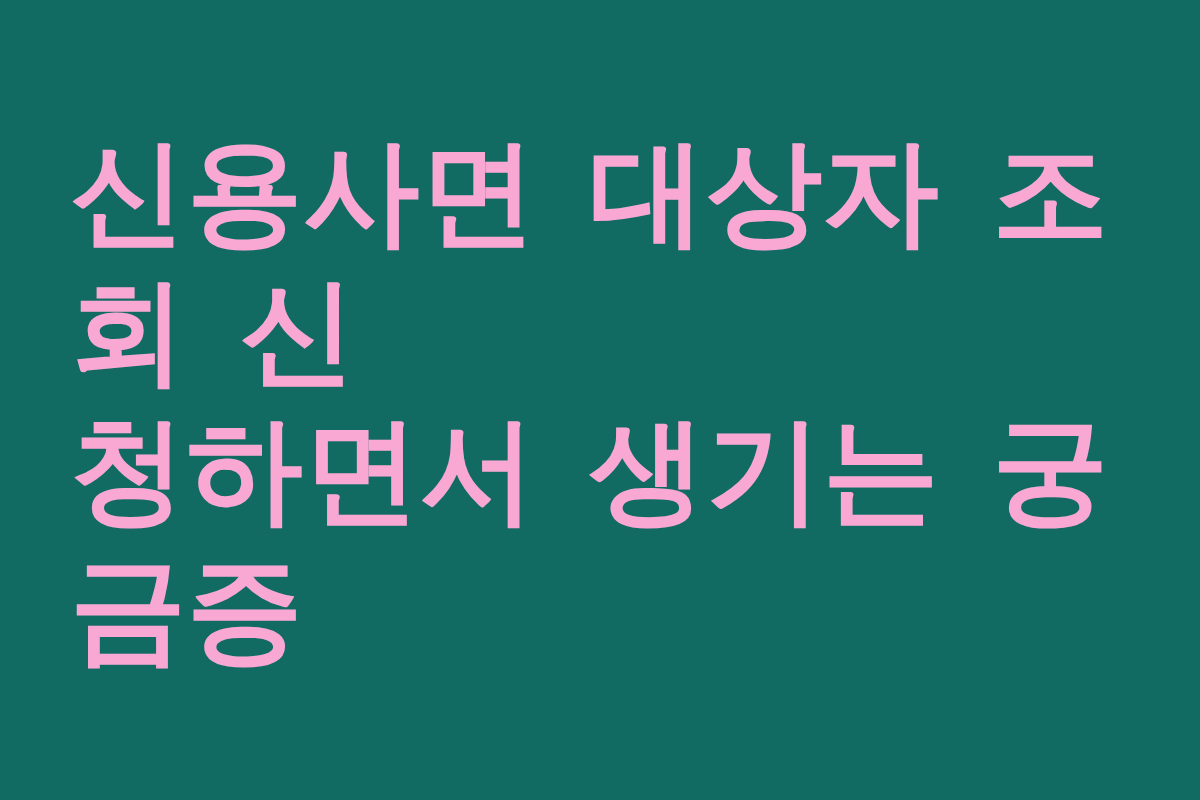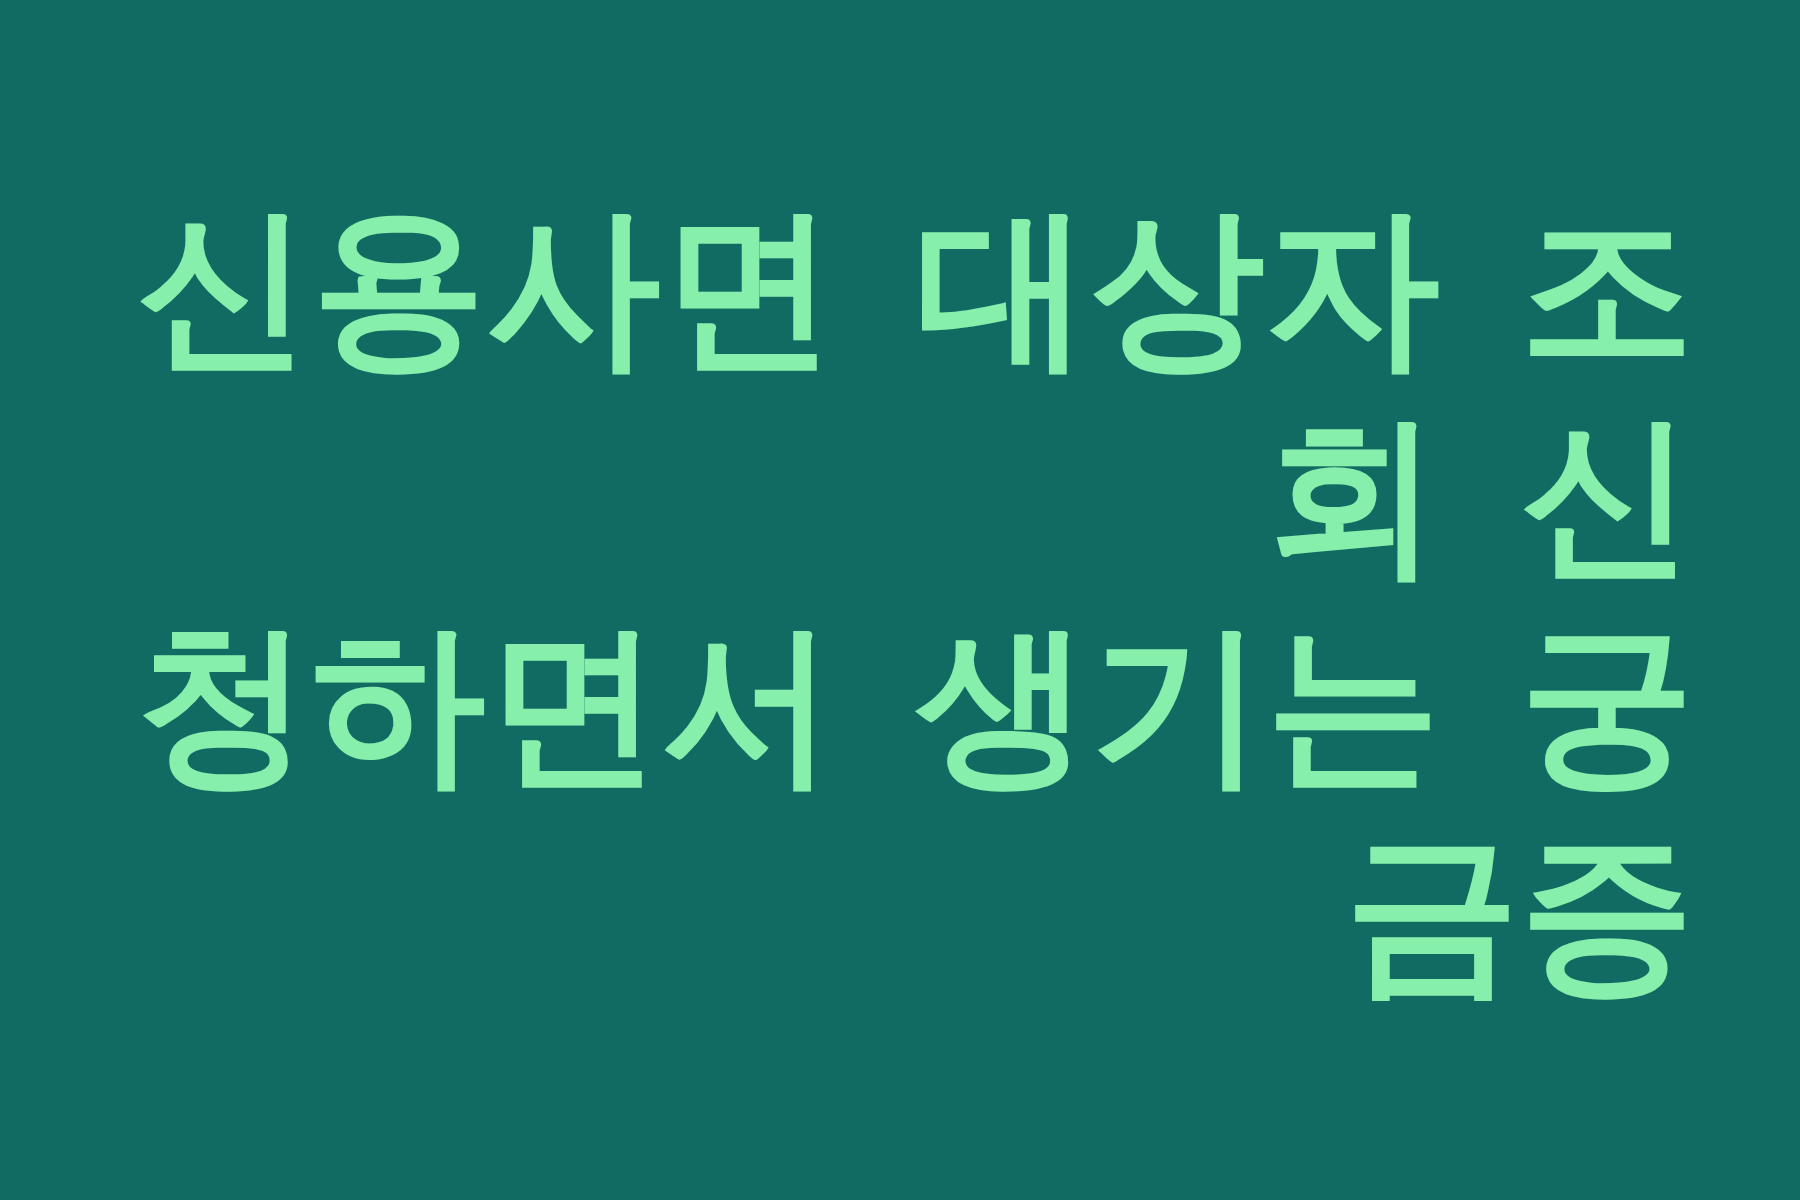--- a/index.html
+++ b/index.html
@@ -23,22 +23,22 @@
     display: flex;
     align-items: center;
     justify-content: center;
     background: #116B62;
   }
 
   #headline {
     width: 1060px;
     margin: 0;
     padding: 0;
-    text-align: right;
-    color: #86efac;
+    text-align: left;
+    color: #f9a8d4;
     font-family: "DejaVu Sans", "Liberation Sans", sans-serif;
     font-weight: 700;
     font-size: 116px;
     line-height: 1.20;
     letter-spacing: 0.006em;
     word-spacing: 0.10em;
     white-space: pre-line;
     -webkit-font-smoothing: antialiased;
     text-rendering: optimizeLegibility;
   }

